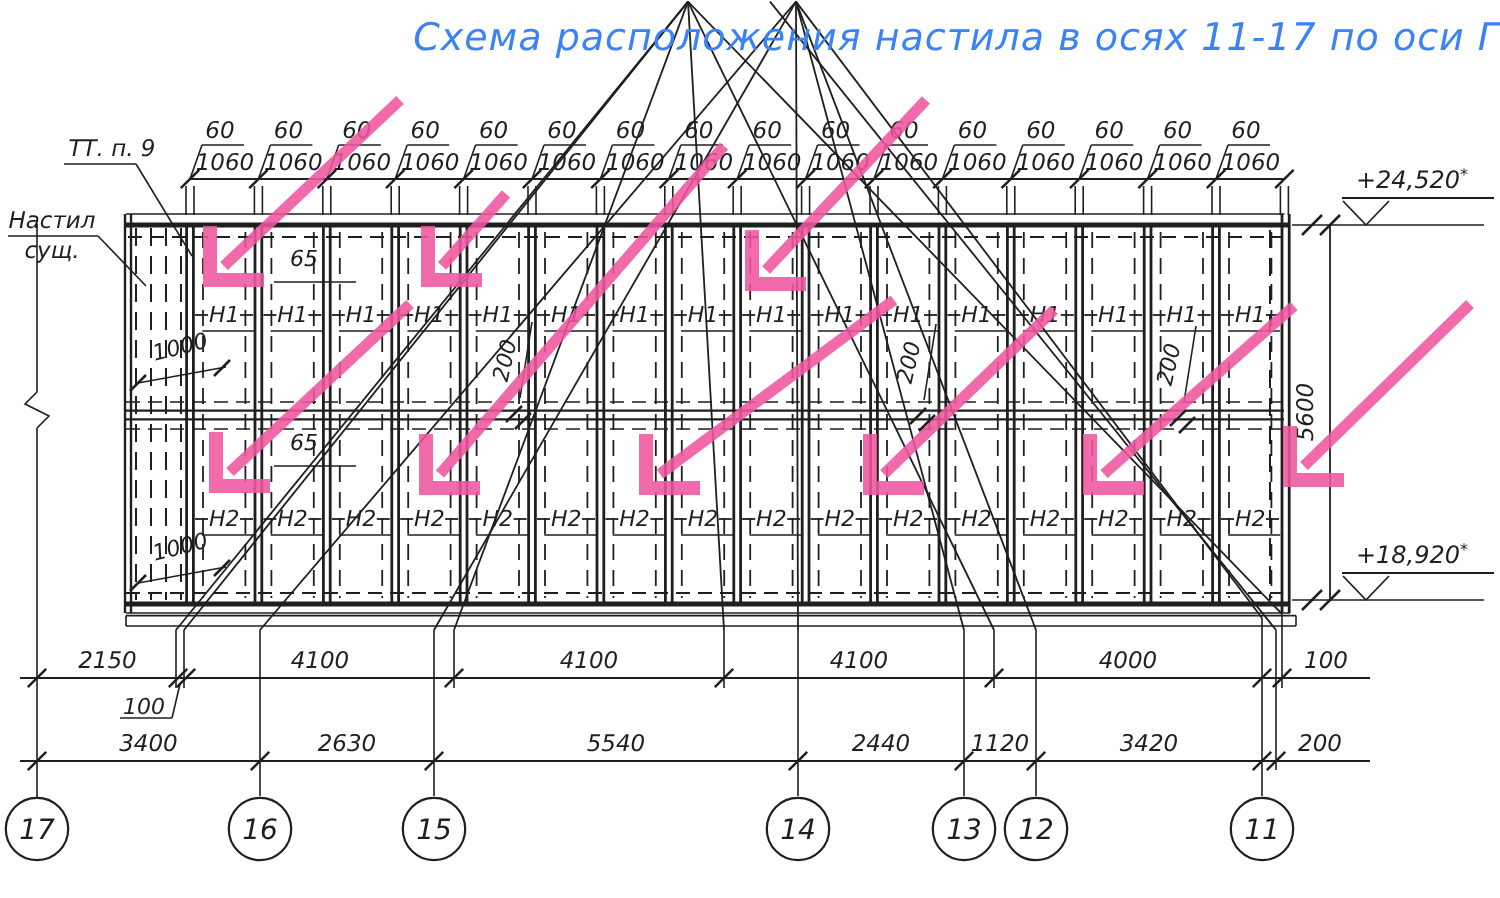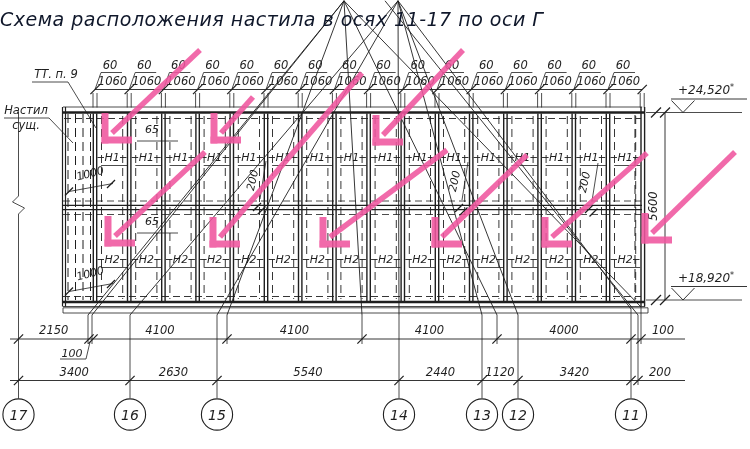--- a/index.html
+++ b/index.html
@@ -1,19 +1,19 @@
 <!DOCTYPE html>
 <html><head>
 <meta charset="utf-8">
 <style>
   html,body{margin:0;padding:0;background:#fff;}
   #stage{position:relative;width:750px;height:449px;background:#fff;overflow:hidden;
          font-family:"DejaVu Sans",sans-serif;}
-  #title{position:absolute;left:0;top:8px;width:750px;text-align:left;
-         font-style:italic;font-size:19px;letter-spacing:.5px;color:#0f172a;}
+  #title{position:absolute;left:0;top:8px;width:750px;text-align:right;
+         font-style:italic;font-size:19px;letter-spacing:.5px;color:#3b82f6;}
   svg text{font-family:"DejaVu Sans",sans-serif;font-style:italic;fill:#1f1f1f;}
 </style>
 </head>
 <body>
 
 <div id="stage">
   <div id="title">Схема расположения настила в осях 11-17 по оси Г</div>
   <svg id="cv" width="750" height="449" viewBox="0 0 750 449">
       <g>
         <line x1="95" y1="89.5" x2="642.2" y2="89.5" stroke="#1f1f1f" stroke-width="0.9"></line>

